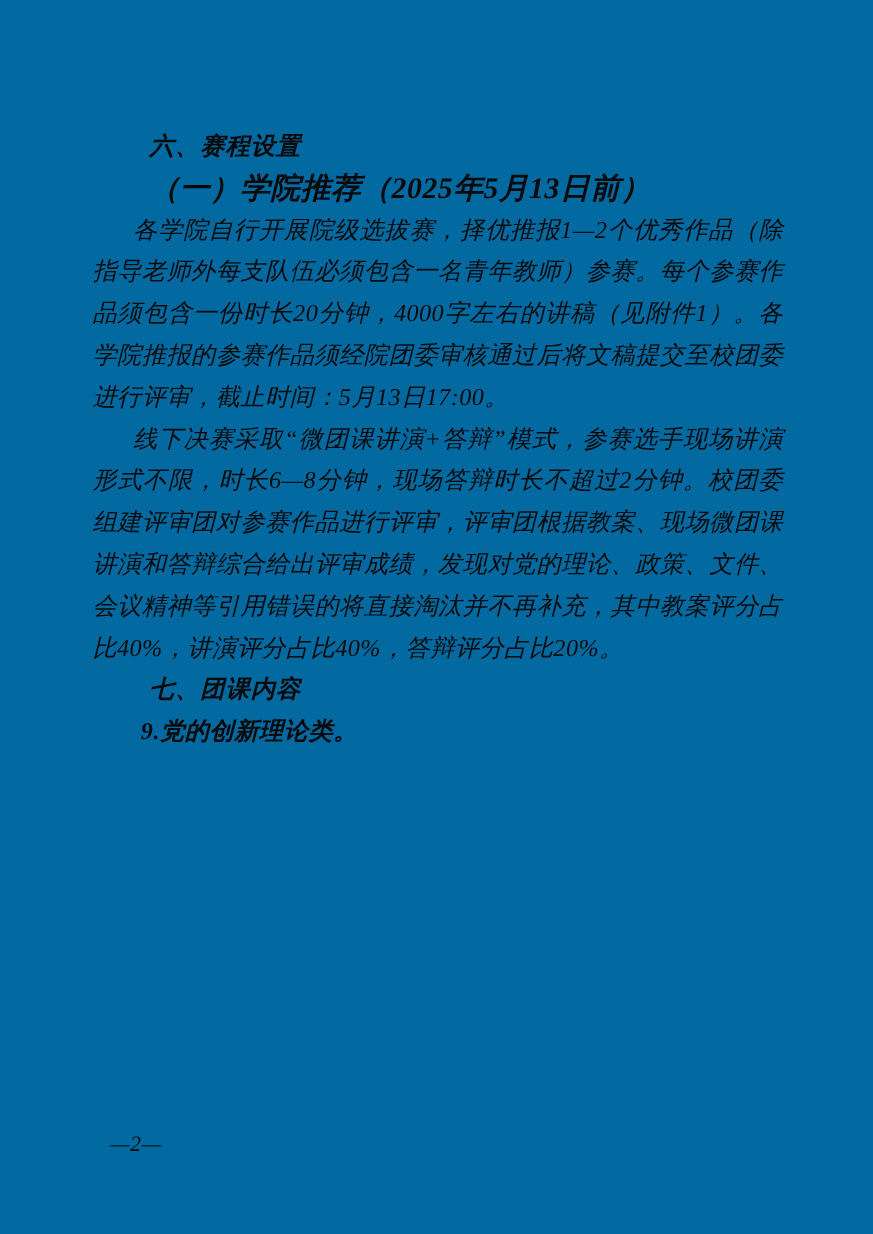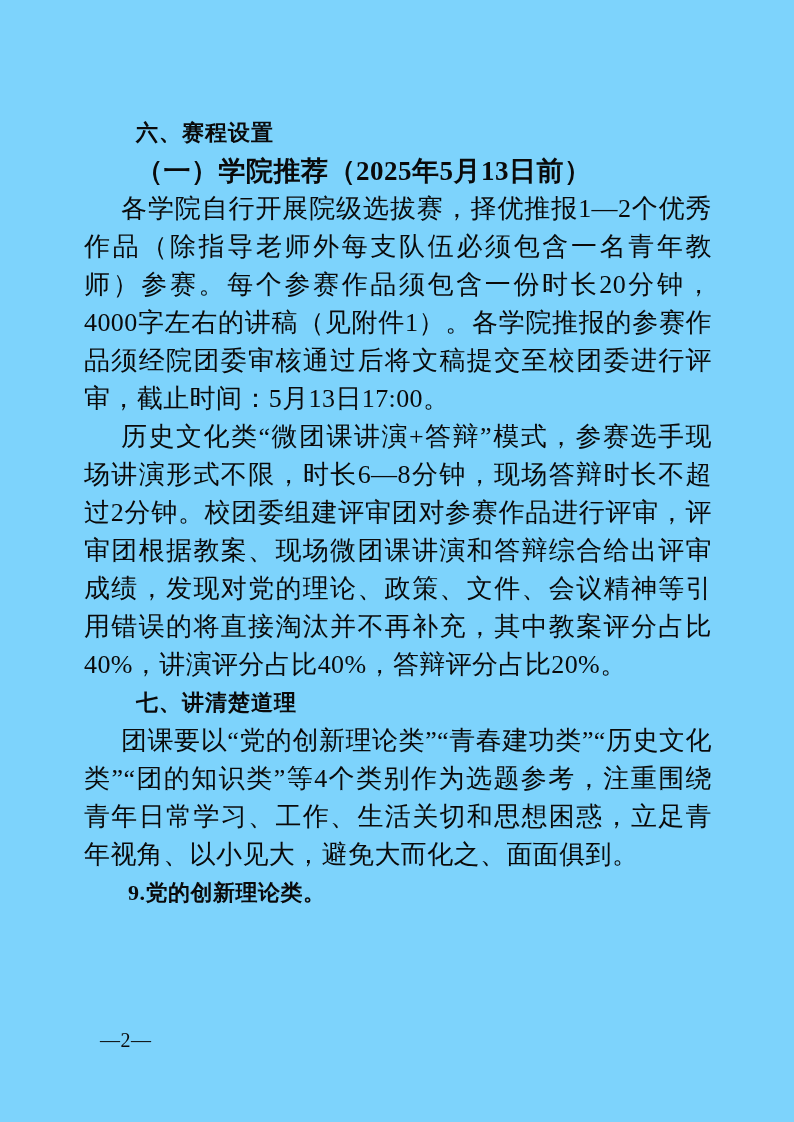--- a/index.html
+++ b/index.html
@@ -4,25 +4,26 @@
 <style>
   html, body {
     margin: 0;
     padding: 0;
     background: #ffffff;
   }
   .page {
     position: relative;
     width: 794px;
     height: 1122px;
-    background: #7dd3fc;
+    background: #0369a1;
     overflow: hidden;
     color: #0a0a0a;
     font-family: "Liberation Serif", "DejaVu Serif", serif;
     box-sizing: border-box;
+    font-style: italic;
   }
   .content {
     position: absolute;
     top: 114px;
     left: 84px;
     width: 628px;
   }
   .h1 {
     margin: 0;
     font-size: 22px;
@@ -45,21 +46,21 @@
     margin: 0;
     font-size: 22px;
     line-height: 38px;
     font-weight: bold;
     text-indent: 44px;
     font-family: "Liberation Serif", "DejaVu Serif", serif;
     letter-spacing: 0.5px;
   }
   .para {
     margin: 0;
-    font-size: 26px;
+    font-size: 22px;
     line-height: 38px;
     text-indent: 37px;
     text-align: justify;
     text-justify: inter-character;
     letter-spacing: 0.4px;
     font-family: "Liberation Serif", "DejaVu Serif", serif;
   }
   .page-number {
     position: absolute;
     left: 100px;
@@ -76,25 +77,24 @@
 <div class="page">
   <div class="content">
 
     <h2 class="h1">六、赛程设置</h2>
 
     <h3 class="h2">（一）学院推荐（2025年5月13日前）</h3>
 
     <p class="para">各学院自行开展院级选拔赛，择优推报1—2个优秀作品（除指导老师外每支队伍必须包含一名青年教师）参赛。每个参赛作品须包含一份时长20分钟，4000字左右的讲稿（见附件1）。各学院推报的参赛作品须经院团委审核通过后将文稿提交至校团委进行评审，截止时间：5月13日17:00。</p>
 
 
-    <p class="para">历史文化类“微团课讲演+答辩”模式，参赛选手现场讲演形式不限，时长6—8分钟，现场答辩时长不超过2分钟。校团委组建评审团对参赛作品进行评审，评审团根据教案、现场微团课讲演和答辩综合给出评审成绩，发现对党的理论、政策、文件、会议精神等引用错误的将直接淘汰并不再补充，其中教案评分占比40%，讲演评分占比40%，答辩评分占比20%。</p>
+    <p class="para">线下决赛采取“微团课讲演+答辩”模式，参赛选手现场讲演形式不限，时长6—8分钟，现场答辩时长不超过2分钟。校团委组建评审团对参赛作品进行评审，评审团根据教案、现场微团课讲演和答辩综合给出评审成绩，发现对党的理论、政策、文件、会议精神等引用错误的将直接淘汰并不再补充，其中教案评分占比40%，讲演评分占比40%，答辩评分占比20%。</p>
 
-    <h2 class="h1">七、讲清楚道理</h2>
+    <h2 class="h1">七、团课内容</h2>
 
-    <p class="para">团课要以“党的创新理论类”“青春建功类”“历史文化类”“团的知识类”等4个类别作为选题参考，注重围绕青年日常学习、工作、生活关切和思想困惑，立足青年视角、以小见大，避免大而化之、面面俱到。</p>
 
     <h4 class="h3">9.党的创新理论类。</h4>
 
 
   </div>
 
   <div class="page-number">—2—</div>
 </div>
 
 </body></html>

